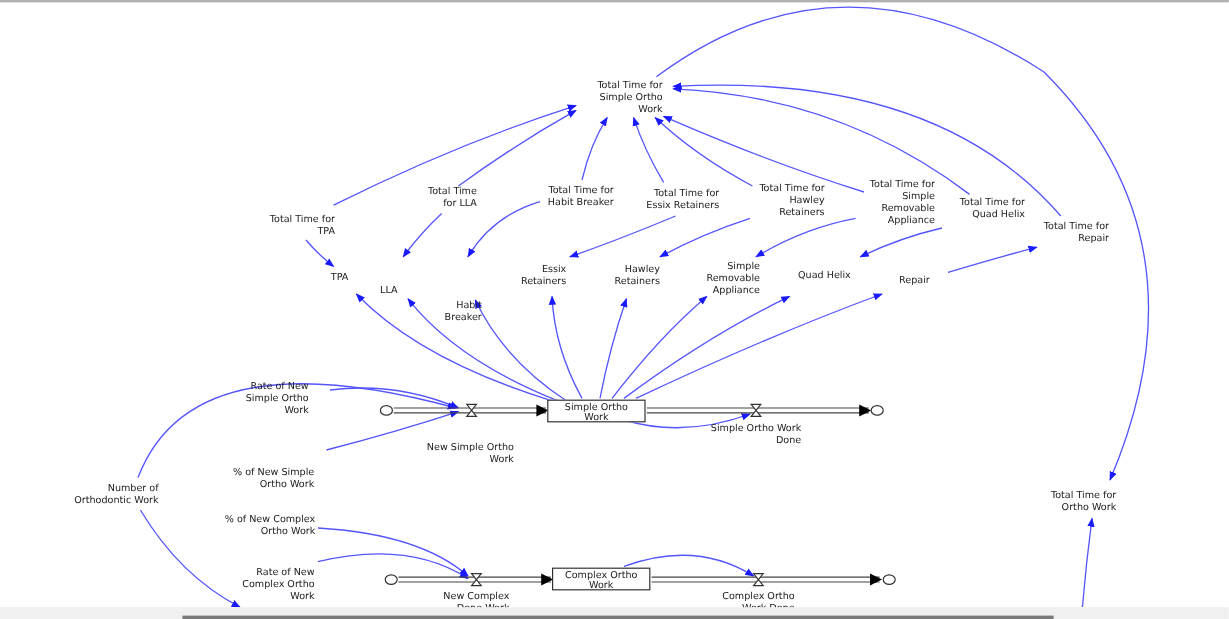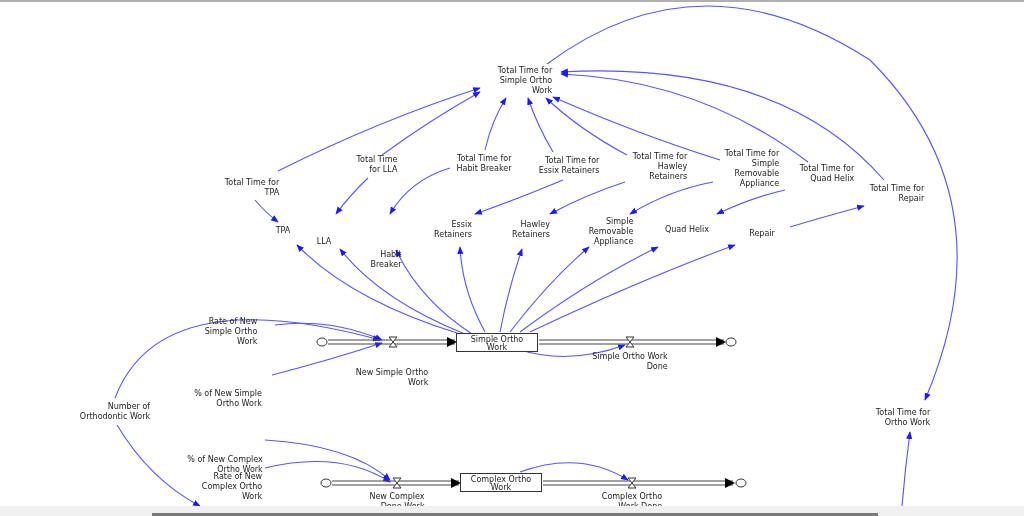--- a/index.html
+++ b/index.html
@@ -139,23 +139,23 @@
 Removable
 Appliance</div>
   <div class="lbl" style="left:687px;top:228px;">Quad Helix</div>
   <div class="lbl" style="left:762px;top:232px;">Repair</div>
 
   <div class="lbl" style="left:231px;top:330px;">Rate of New
 Simple Ortho
 Work</div>
   <div class="lbl" style="left:228px;top:397px;">% of New Simple
 Ortho Work</div>
-  <div class="lbl" style="left:115px;top:410px;">Number of
+  <div class="lbl" style="left:97px;top:410px;">Number of
 Orthodontic Work</div>
-  <div class="lbl" style="left:225px;top:436px;margin-top:27px;">% of New Complex
+  <div class="lbl" style="left:225px;top:436px;">% of New Complex
 Ortho Work</div>
   <div class="lbl" style="left:232px;top:485px;">Rate of New
 Complex Ortho
 Work</div>
   <div class="lbl" style="left:903px;top:416px;">Total Time for
 Ortho Work</div>
 </div>
 
 <div id="scroll-track"></div>
 <div id="scroll-thumb"></div>

